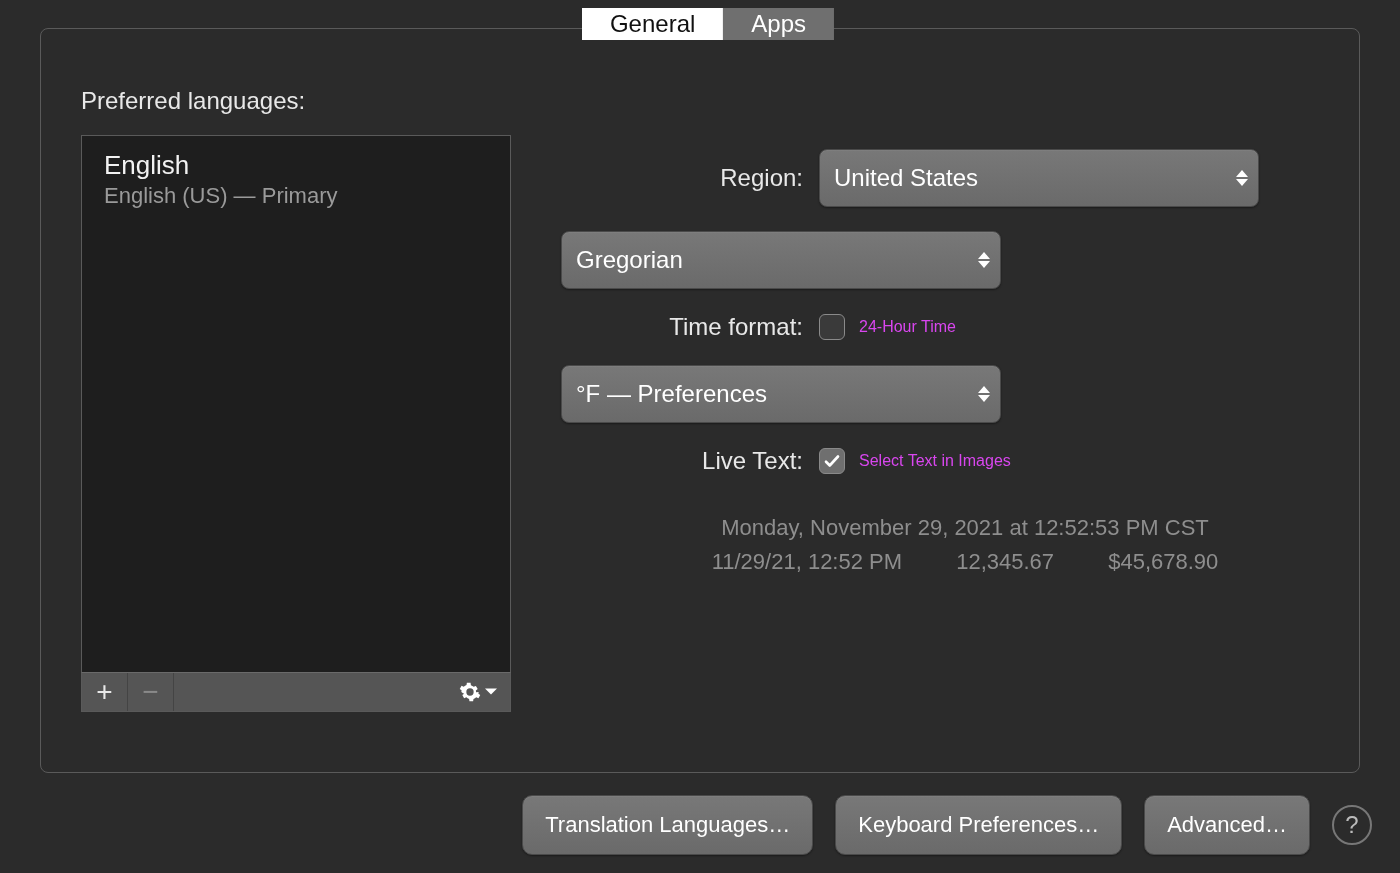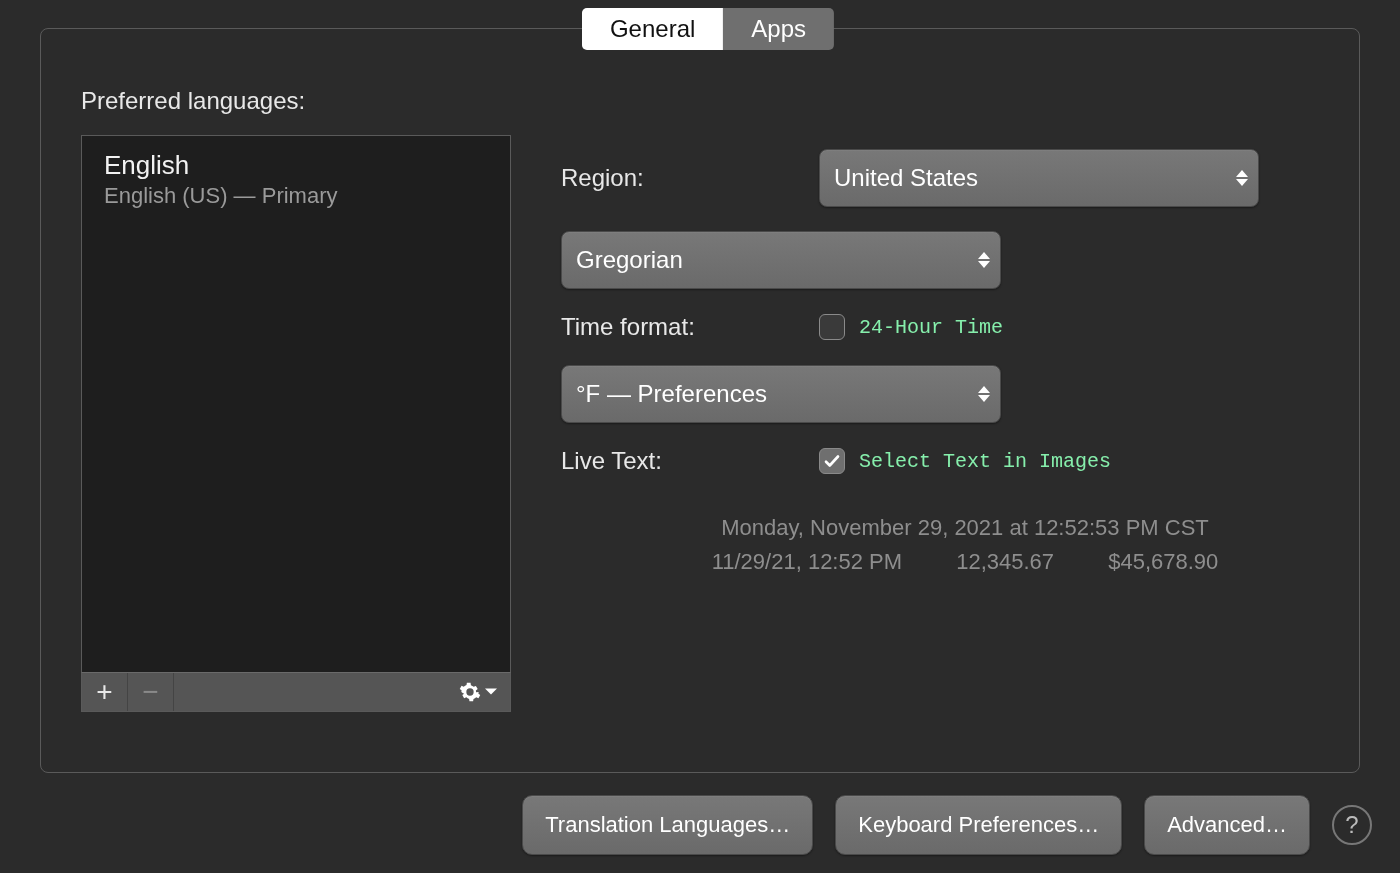--- a/index.html
+++ b/index.html
@@ -15,23 +15,23 @@
   
   .tabwrap {
     position: absolute;
     top: 8px;
     left: 50%;
     transform: translateX(-50%);
     z-index: 10;
   }
   .tabs {
     display: flex;
-    border-radius: 5px;
+    border-radius: 0;
     overflow: hidden;
-    height: 42px;
+    height: 32px;
     margin-left: 16px;
   }
   .tab {
     display: flex;
     align-items: center;
     justify-content: center;
     font-size: 24px;
     padding: 0 28px;
     line-height: 42px;
     cursor: default;
@@ -112,23 +112,24 @@
     right: 40px;
     top: 120px;
   }
   .row {
     display: flex;
     align-items: center;
     margin-bottom: 24px;
   }
   .row-label {
     width: 258px;
+    text-align: right;
     font-size: 24px;
     color: #e8e8e8;
-    padding-right: 24px;
+    padding-right: 16px;
   }
   .row-ctrl { flex: 1; display: flex; align-items: center; }
 
   .popup {
     flex: 1;
     max-width: 440px;
     height: 58px;
     background: linear-gradient(#787878, #6a6a6a);
     border: 1px solid #4a4a4a;
     border-radius: 8px;
@@ -155,21 +156,21 @@
     height: 26px;
     border-radius: 6px;
     border: 1.5px solid #8a8a8a;
     background: #3a3a3a;
     display: flex;
     align-items: center;
     justify-content: center;
     margin-right: 14px;
   }
   .checkbox.checked { background: #6f6f6f; }
-  .check-label { font-size: 20px; color: #86efac; font-family: Liberation Mono, monospace; }
+  .check-label { font-size: 16px; color: #d946ef; }
 
   .example {
     margin-top: 36px;
     padding-left: 50px;
     text-align: center;
     font-size: 22px;
     color: #8e8e8e;
     line-height: 1.55;
   }
   .example .line2 span { margin: 0 24px; }

